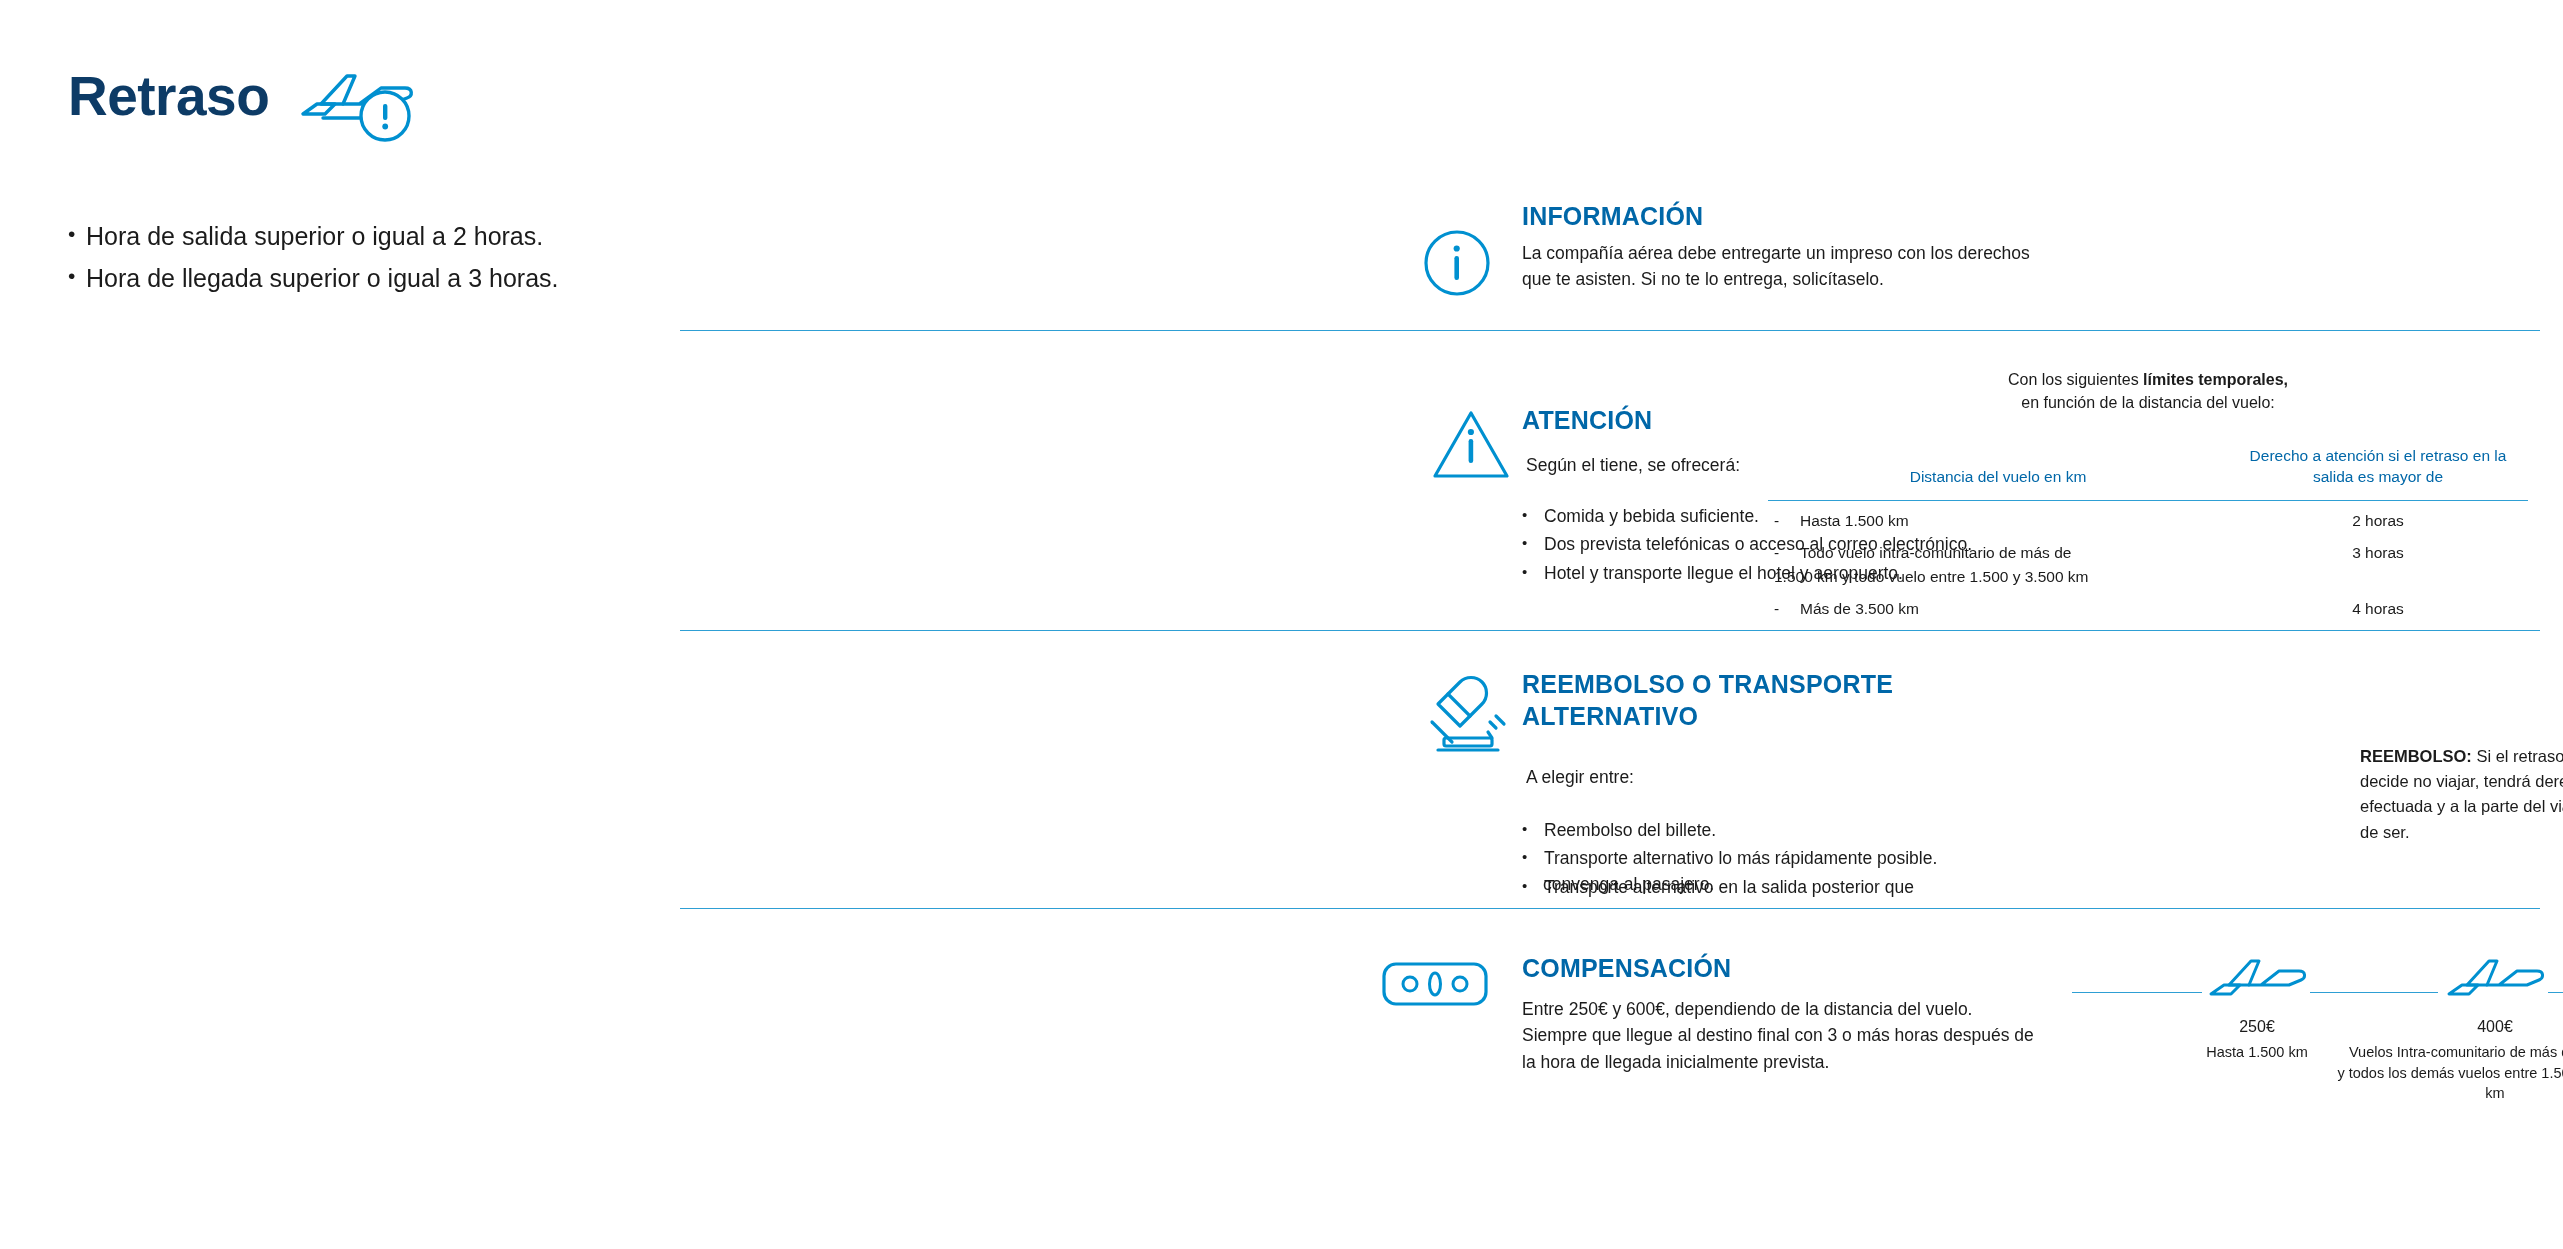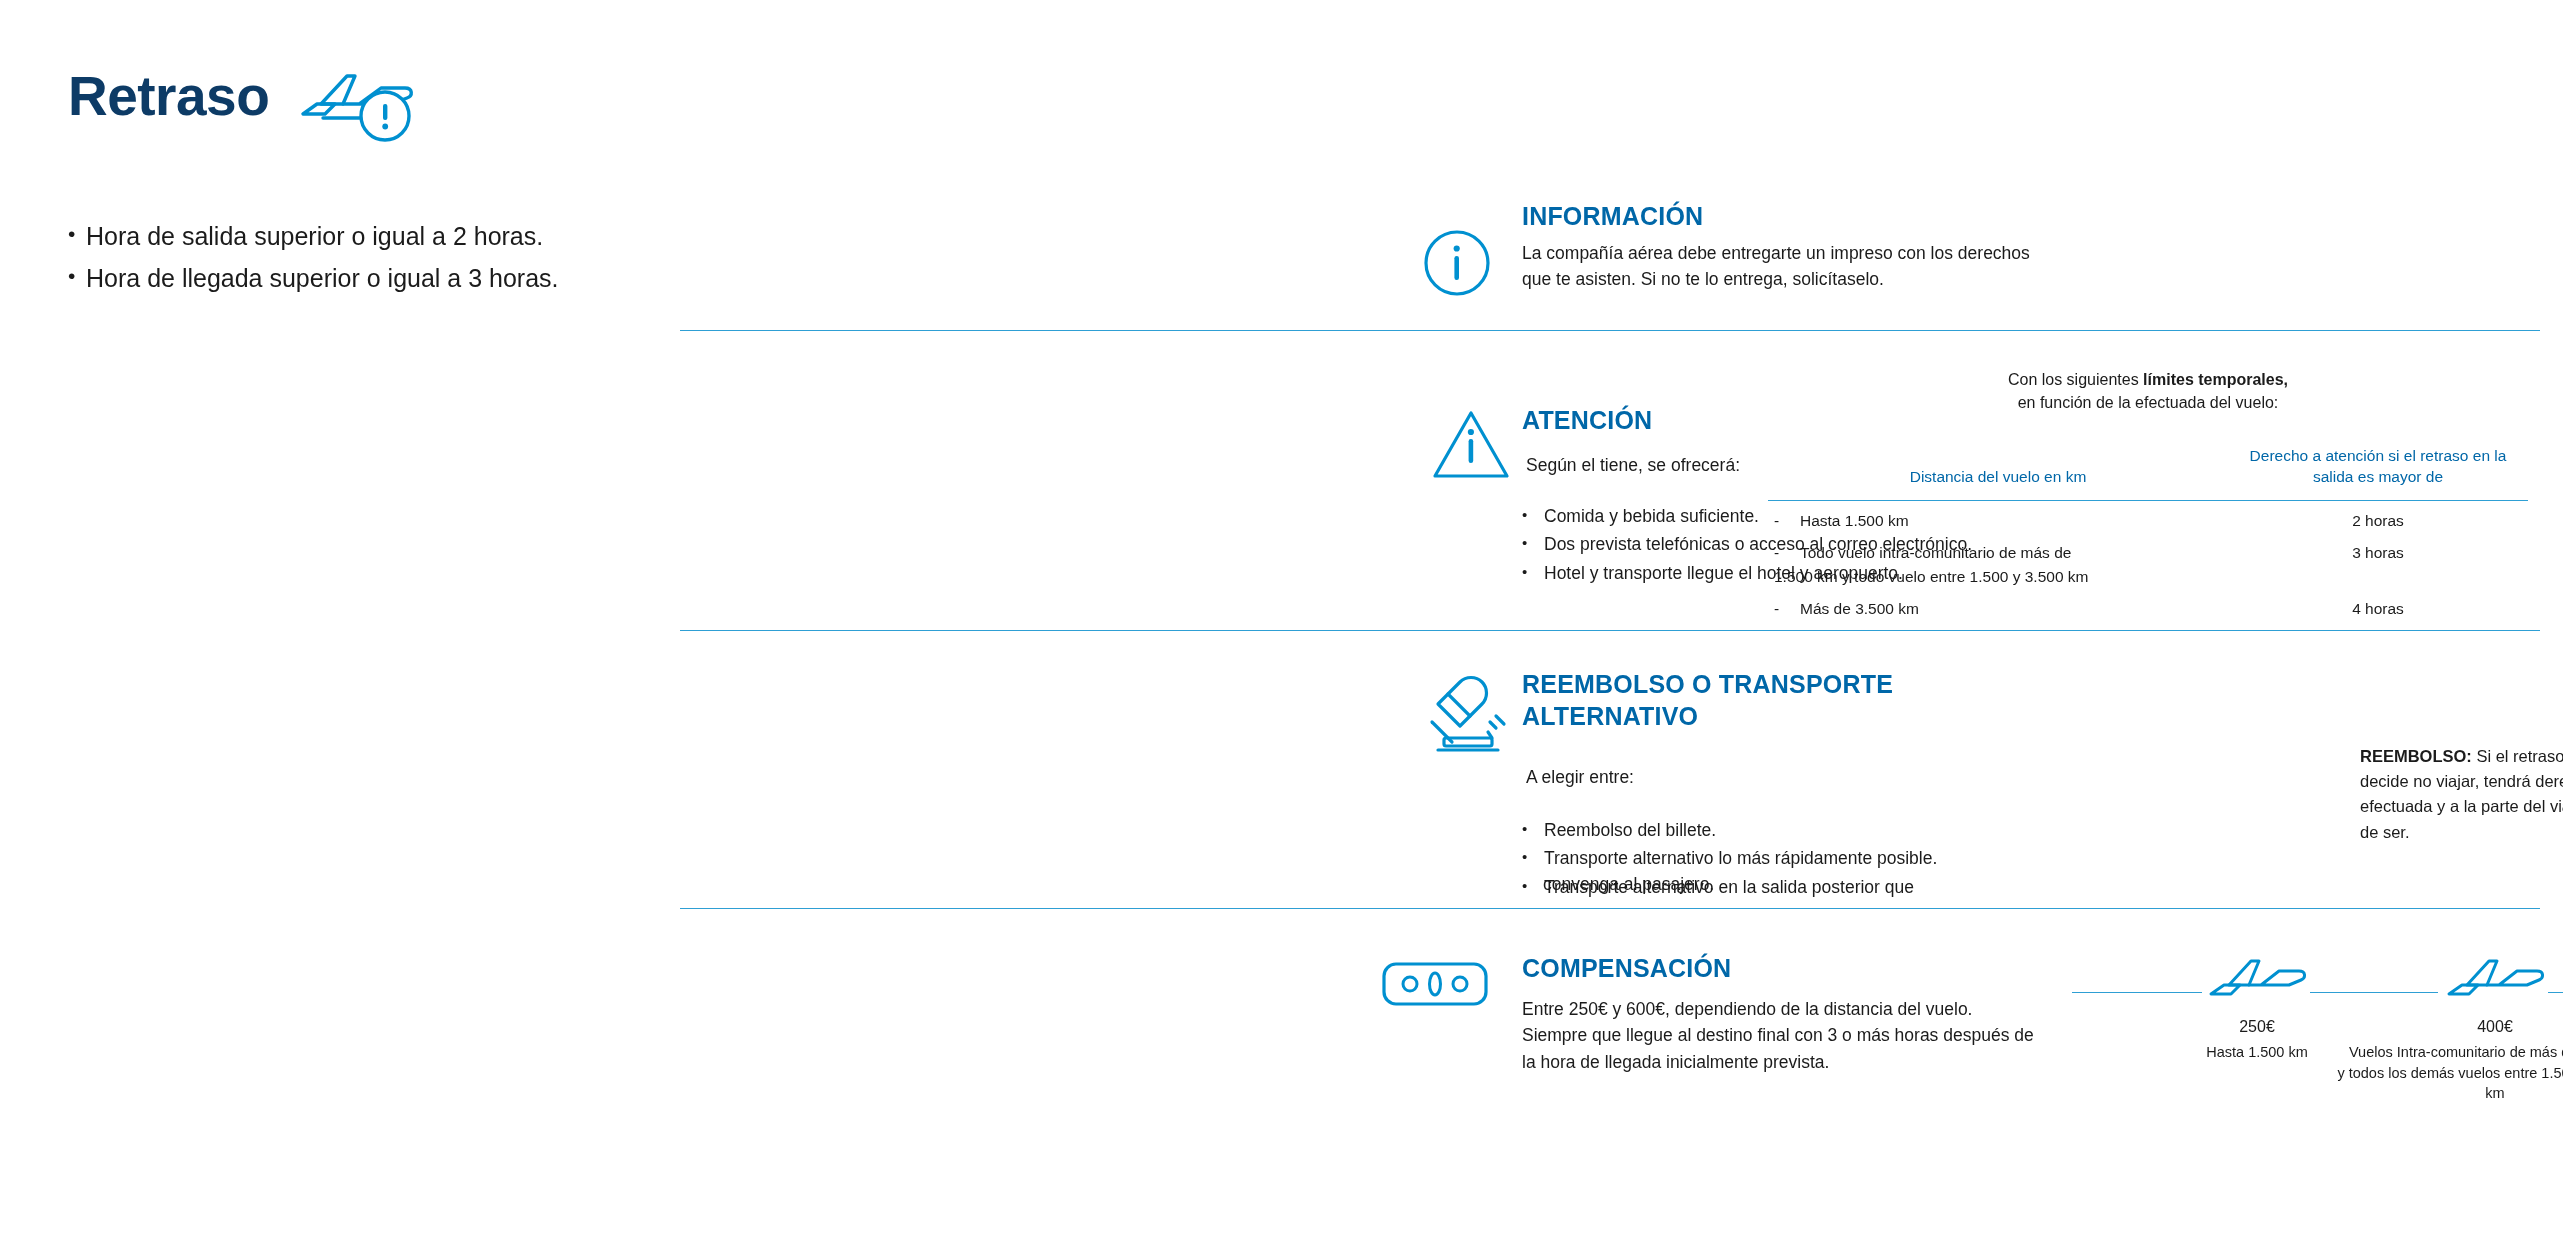--- a/index.html
+++ b/index.html
@@ -291,21 +291,21 @@
         </div>
         <div class="bullet-row">
           <span class="bdot">•</span>
           <span>Hotel y transporte llegue el hotel y aeropuerto.</span>
         </div>
       </div>
 
       <div id="limits-block">
         <div id="limits-intro">
           <span>Con los siguientes </span><b>límites temporales,</b><br>
-          <span>en función de la efectuada del vuelo:</span>
+          <span>en función de la distancia del vuelo:</span>
         </div>
 
         <table id="limits-table">
           <thead>
             <tr>
               <th>Distancia del vuelo en km</th>
               <th>Derecho a atención si el retraso en la salida es mayor de</th>
             </tr>
           </thead>
           <tbody>

